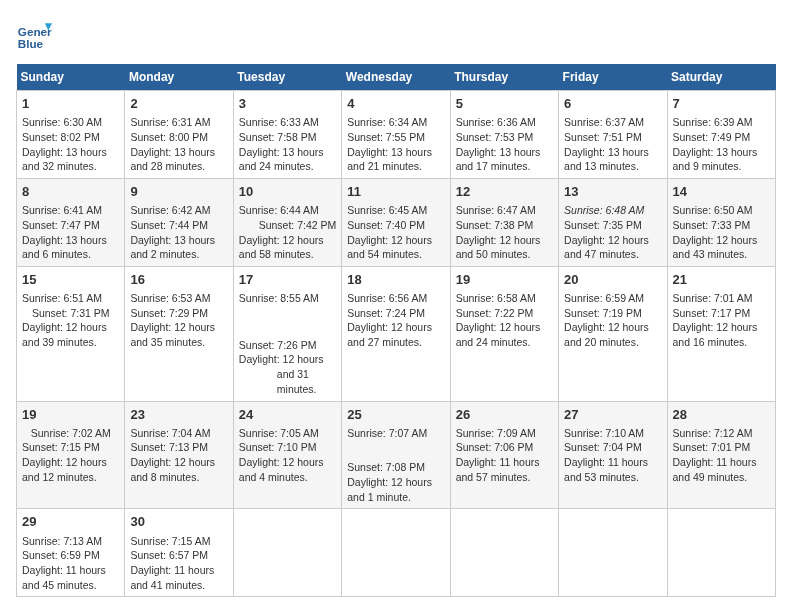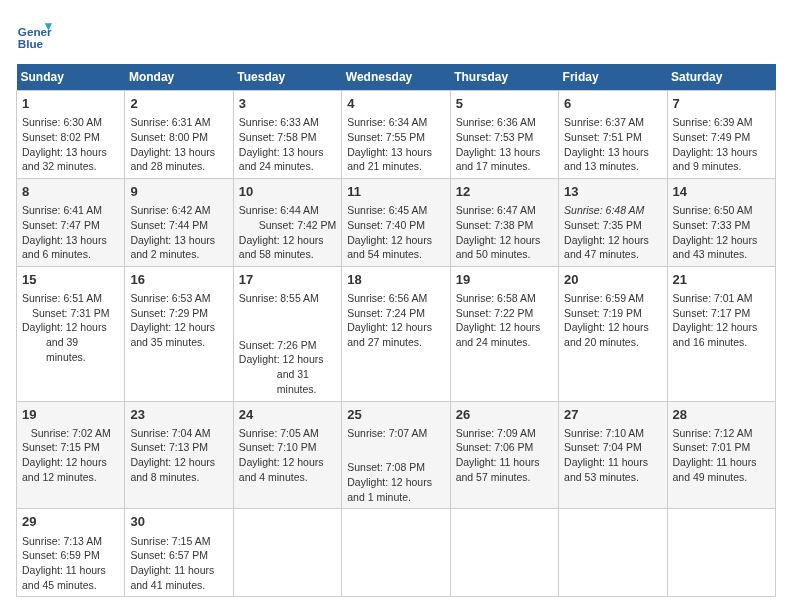--- a/index.html
+++ b/index.html
@@ -208,21 +208,21 @@
           <span style="display: block;">Daylight: 12 hours</span>
           <span style="display: block;">and 43 minutes.</span>
         </td>
       </tr>
       <tr>
         <td>
           <span class="day-num">15</span>
           <span style="display: block;">Sunrise: 6:51 AM</span>
           <span style="display: block; text-align: center;">Sunset: 7:31 PM</span>
           <span style="display: block;">Daylight: 12 hours</span>
-          <span style="display: block; margin-left: 24px;">and 39 minutes.</span>
+          <span style="display: block;">and 39 minutes.</span>
         </td>
         <td>
           <span class="day-num">16</span>
           <span style="display: block;">Sunrise: 6:53 AM</span>
           <span style="display: block;">Sunset: 7:29 PM</span>
           <span style="display: block;">Daylight: 12 hours</span>
           <span style="display: block;">and 35 minutes.</span>
         </td>
         <td>
           <span class="day-num">17</span>

